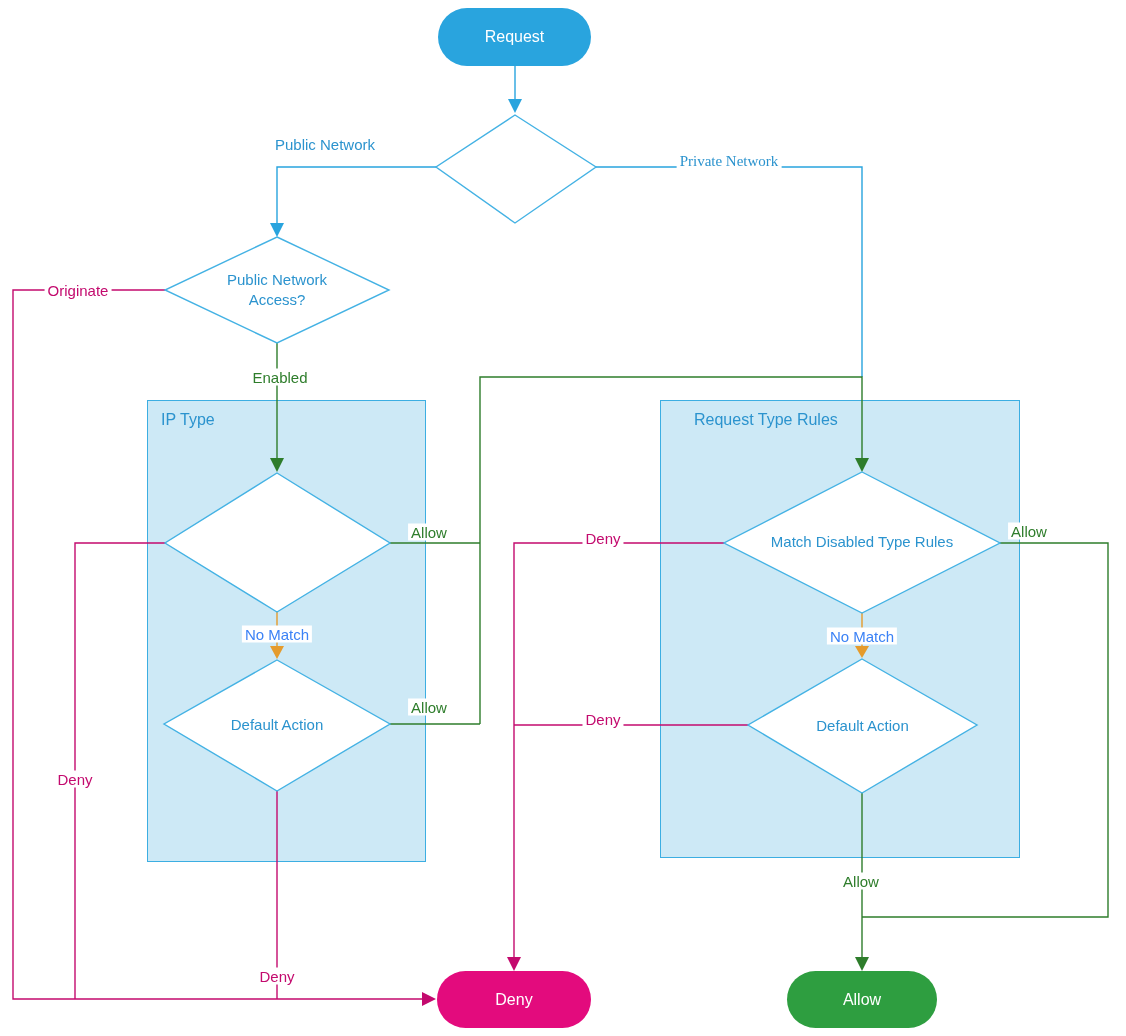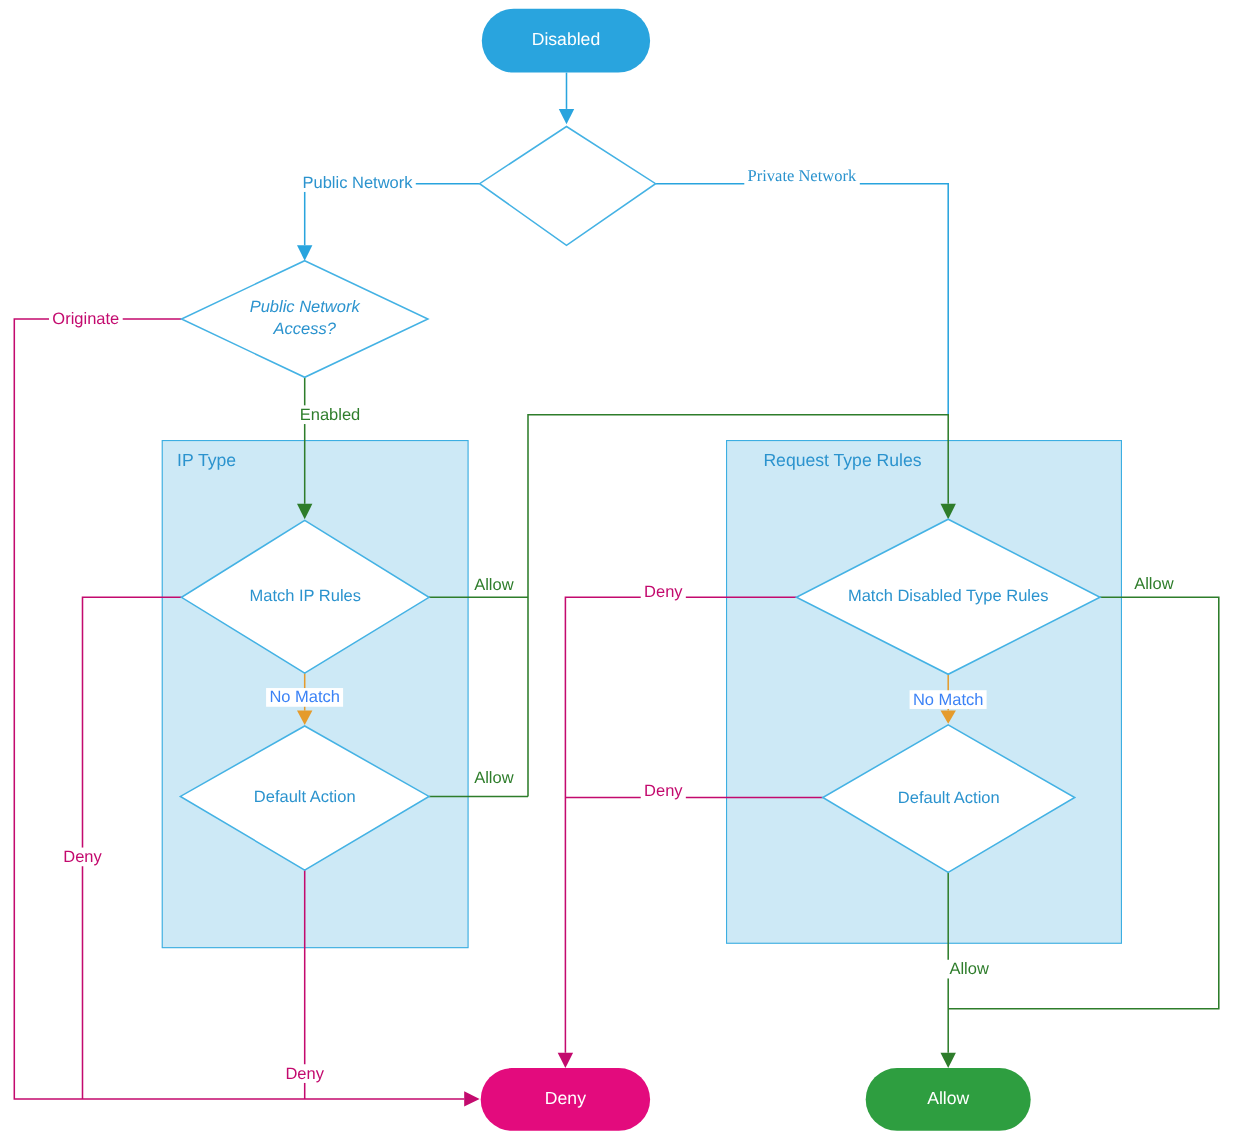--- a/index.html
+++ b/index.html
@@ -46,21 +46,21 @@
   .lbl{
     position:absolute;
     transform:translate(-50%,-50%);
     font-size:15px;
     background:#fff;
     padding:0 3px;
     white-space:nowrap;
     z-index:4;
   }
   .lbl.blue{color:#2b93ce;}
-  .lbl.green{color:#2e7d2b;margin-left:20px;}
+  .lbl.green{color:#2e7d2b;}
   .lbl.pink{color:#c30a6e;}
   .lbl.orange{color:#3b82f6;}
 </style>
 </head>
 <body>
 
 <div id="canvas">
 
   <div class="group-box" style="left:147px;top:400px;width:279px;height:462px;"></div>
   <div class="group-box" style="left:660px;top:400px;width:360px;height:458px;"></div>
@@ -102,46 +102,43 @@
     <polygon points="277,473 390,543 277,612 165,543" fill="#fff" stroke="#44b2e4" stroke-width="1.4"></polygon>
     <polygon points="277,660 390,724 277,791 164,724" fill="#fff" stroke="#44b2e4" stroke-width="1.4"></polygon>
     <polygon points="862,472 1000,543 862,613 724,543" fill="#fff" stroke="#44b2e4" stroke-width="1.4"></polygon>
     <polygon points="862,659 977,725 862,793 748,725" fill="#fff" stroke="#44b2e4" stroke-width="1.4"></polygon>
   </svg>
 
   <div class="group-label" style="left:161px;top:411px;">IP Type</div>
   <div class="group-label" style="left:694px;top:411px;">Request Type Rules</div>
 
   <div class="pill blue" style="left:438px;top:8px;width:153px;height:58px;">
-    <span>Disabled</span>
+    <span>Request</span>
   </div>
   <div class="pill pink" style="left:437px;top:971px;width:154px;height:57px;">
     <span>Deny</span>
   </div>
   <div class="pill green" style="left:787px;top:971px;width:150px;height:57px;">
     <span>Allow</span>
   </div>
 
   <div class="node-text" style="left:165px;top:237px;width:224px;height:106px;">
-    <span style="width:130px;font-style:italic;">Public Network Access?</span>
-  </div>
-  <div class="node-text" style="left:165px;top:473px;width:225px;height:139px;">
-    <span>Match IP Rules</span>
+    <span style="width:130px;">Public Network Access?</span>
   </div>
   <div class="node-text" style="left:164px;top:660px;width:226px;height:131px;">
     <span>Default Action</span>
   </div>
   <div class="node-text" style="left:724px;top:472px;width:276px;height:141px;">
     <span>Match Disabled Type Rules</span>
   </div>
   <div class="node-text" style="left:748px;top:659px;width:229px;height:134px;">
     <span>Default Action</span>
   </div>
 
-  <span class="lbl blue" style="left:325px;top:166px;">Public Network</span>
+  <span class="lbl blue" style="left:325px;top:144px;">Public Network</span>
   <span class="lbl blue" style="left:729px;top:161px;font-family:Liberation Serif, serif;">Private Network</span>
   <span class="lbl pink" style="left:78px;top:290px;">Originate</span>
   <span class="lbl green" style="left:280px;top:377px;">Enabled</span>
   <span class="lbl green" style="left:429px;top:532px;">Allow</span>
   <span class="lbl orange" style="left:277px;top:634px;">No Match</span>
   <span class="lbl green" style="left:429px;top:707px;">Allow</span>
   <span class="lbl pink" style="left:75px;top:779px;">Deny</span>
   <span class="lbl pink" style="left:277px;top:976px;">Deny</span>
   <span class="lbl pink" style="left:603px;top:538px;">Deny</span>
   <span class="lbl green" style="left:1029px;top:531px;">Allow</span>

